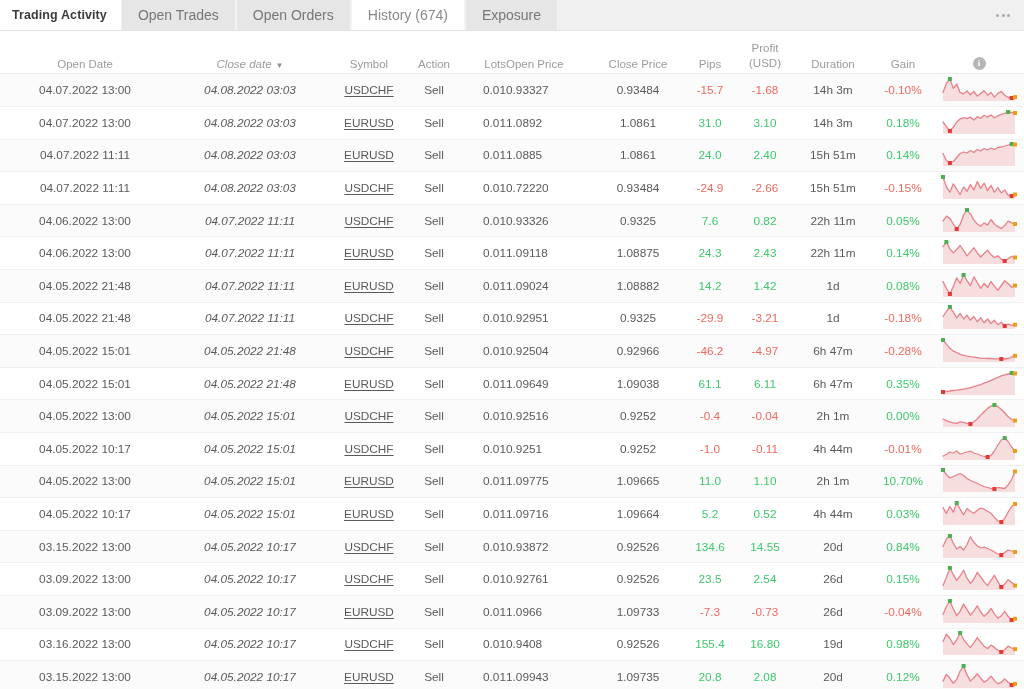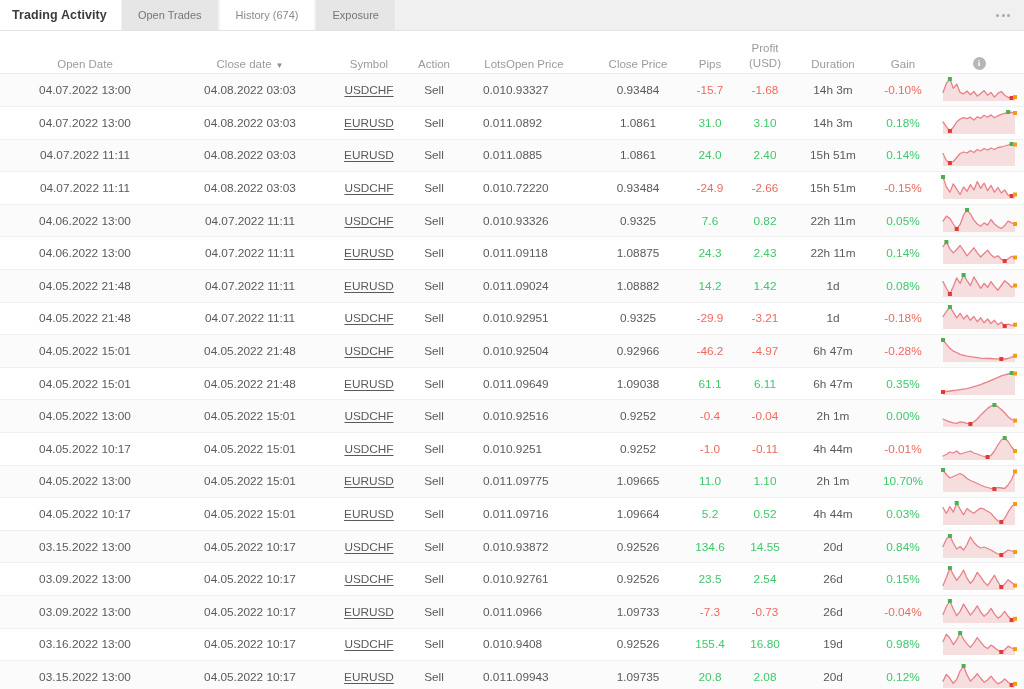--- a/index.html
+++ b/index.html
@@ -24,21 +24,21 @@
     padding: 0 14px 0 12px;
     font-size: 12.5px;
     font-weight: bold;
     color: #3c3c3c;
     background: #ffffff;
     letter-spacing: .1px;
   }
   .tab {
     display: flex; align-items: center;
     padding: 5px 16px;
-    font-size: 11px;
+    font-size: 14px;
     color: #777777;
     background: #e6e6e6;
     border-left: 1px solid #f3f3f3;
     border-right: 1px solid #f3f3f3;
     cursor: pointer;
     white-space: nowrap;
   }
   .tab.active {
     background: #ffffff;
     color: #8a8a8a;
@@ -98,21 +98,21 @@
     color: #5a5a5a;
     padding: 0;
     height: 32.6px;
     border-bottom: 1px solid #f0f0f0;
     white-space: nowrap;
   }
   tbody tr:nth-child(odd) td { background: #fbfbfc; }
   tbody tr:nth-child(even) td { background: #ffffff; }
 
   .c-open-date   { width: 170px; text-align: center; }
-  .c-close-date  { width: 160px; text-align: center; }
+  .c-close-date  { width: 160px; text-align: center; font-style: italic; }
   .c-symbol      { width: 78px;  text-align: center; }
   .c-action      { width: 52px;  text-align: center; }
   .c-lots        { width: 46px;  text-align: right; }
   .c-open-price  { width: 86px;  text-align: left; }
   .c-close-price { width: 92px;  text-align: center; }
   .c-pips        { width: 52px;  text-align: center; }
   .c-profit      { width: 58px;  text-align: center; }
   .c-duration    { width: 78px;  text-align: center; }
   .c-gain        { width: 62px;  text-align: center; }
   .c-chart       { width: 90px;  text-align: center; }
@@ -129,20 +129,23 @@
   .spark { display: block; margin: 0 auto; }
 </style>
 </head>
 <body>
 
 <div class="tabbar">
   <div class="tab-title">Trading Activity</div>
   <div id="tabs-container" style="display:flex;align-items:stretch;">
       <div class="tab">
         <span>Open Trades</span>
+      </div>
+      <div class="tab">
+        <span>Open Orders</span>
       </div>
       <div class="tab active">
         <span>History (674)</span>
       </div>
       <div class="tab">
         <span>Exposure</span>
       </div>
     </div>
   <div class="tabbar-spacer"></div>
   <div class="kebab">

